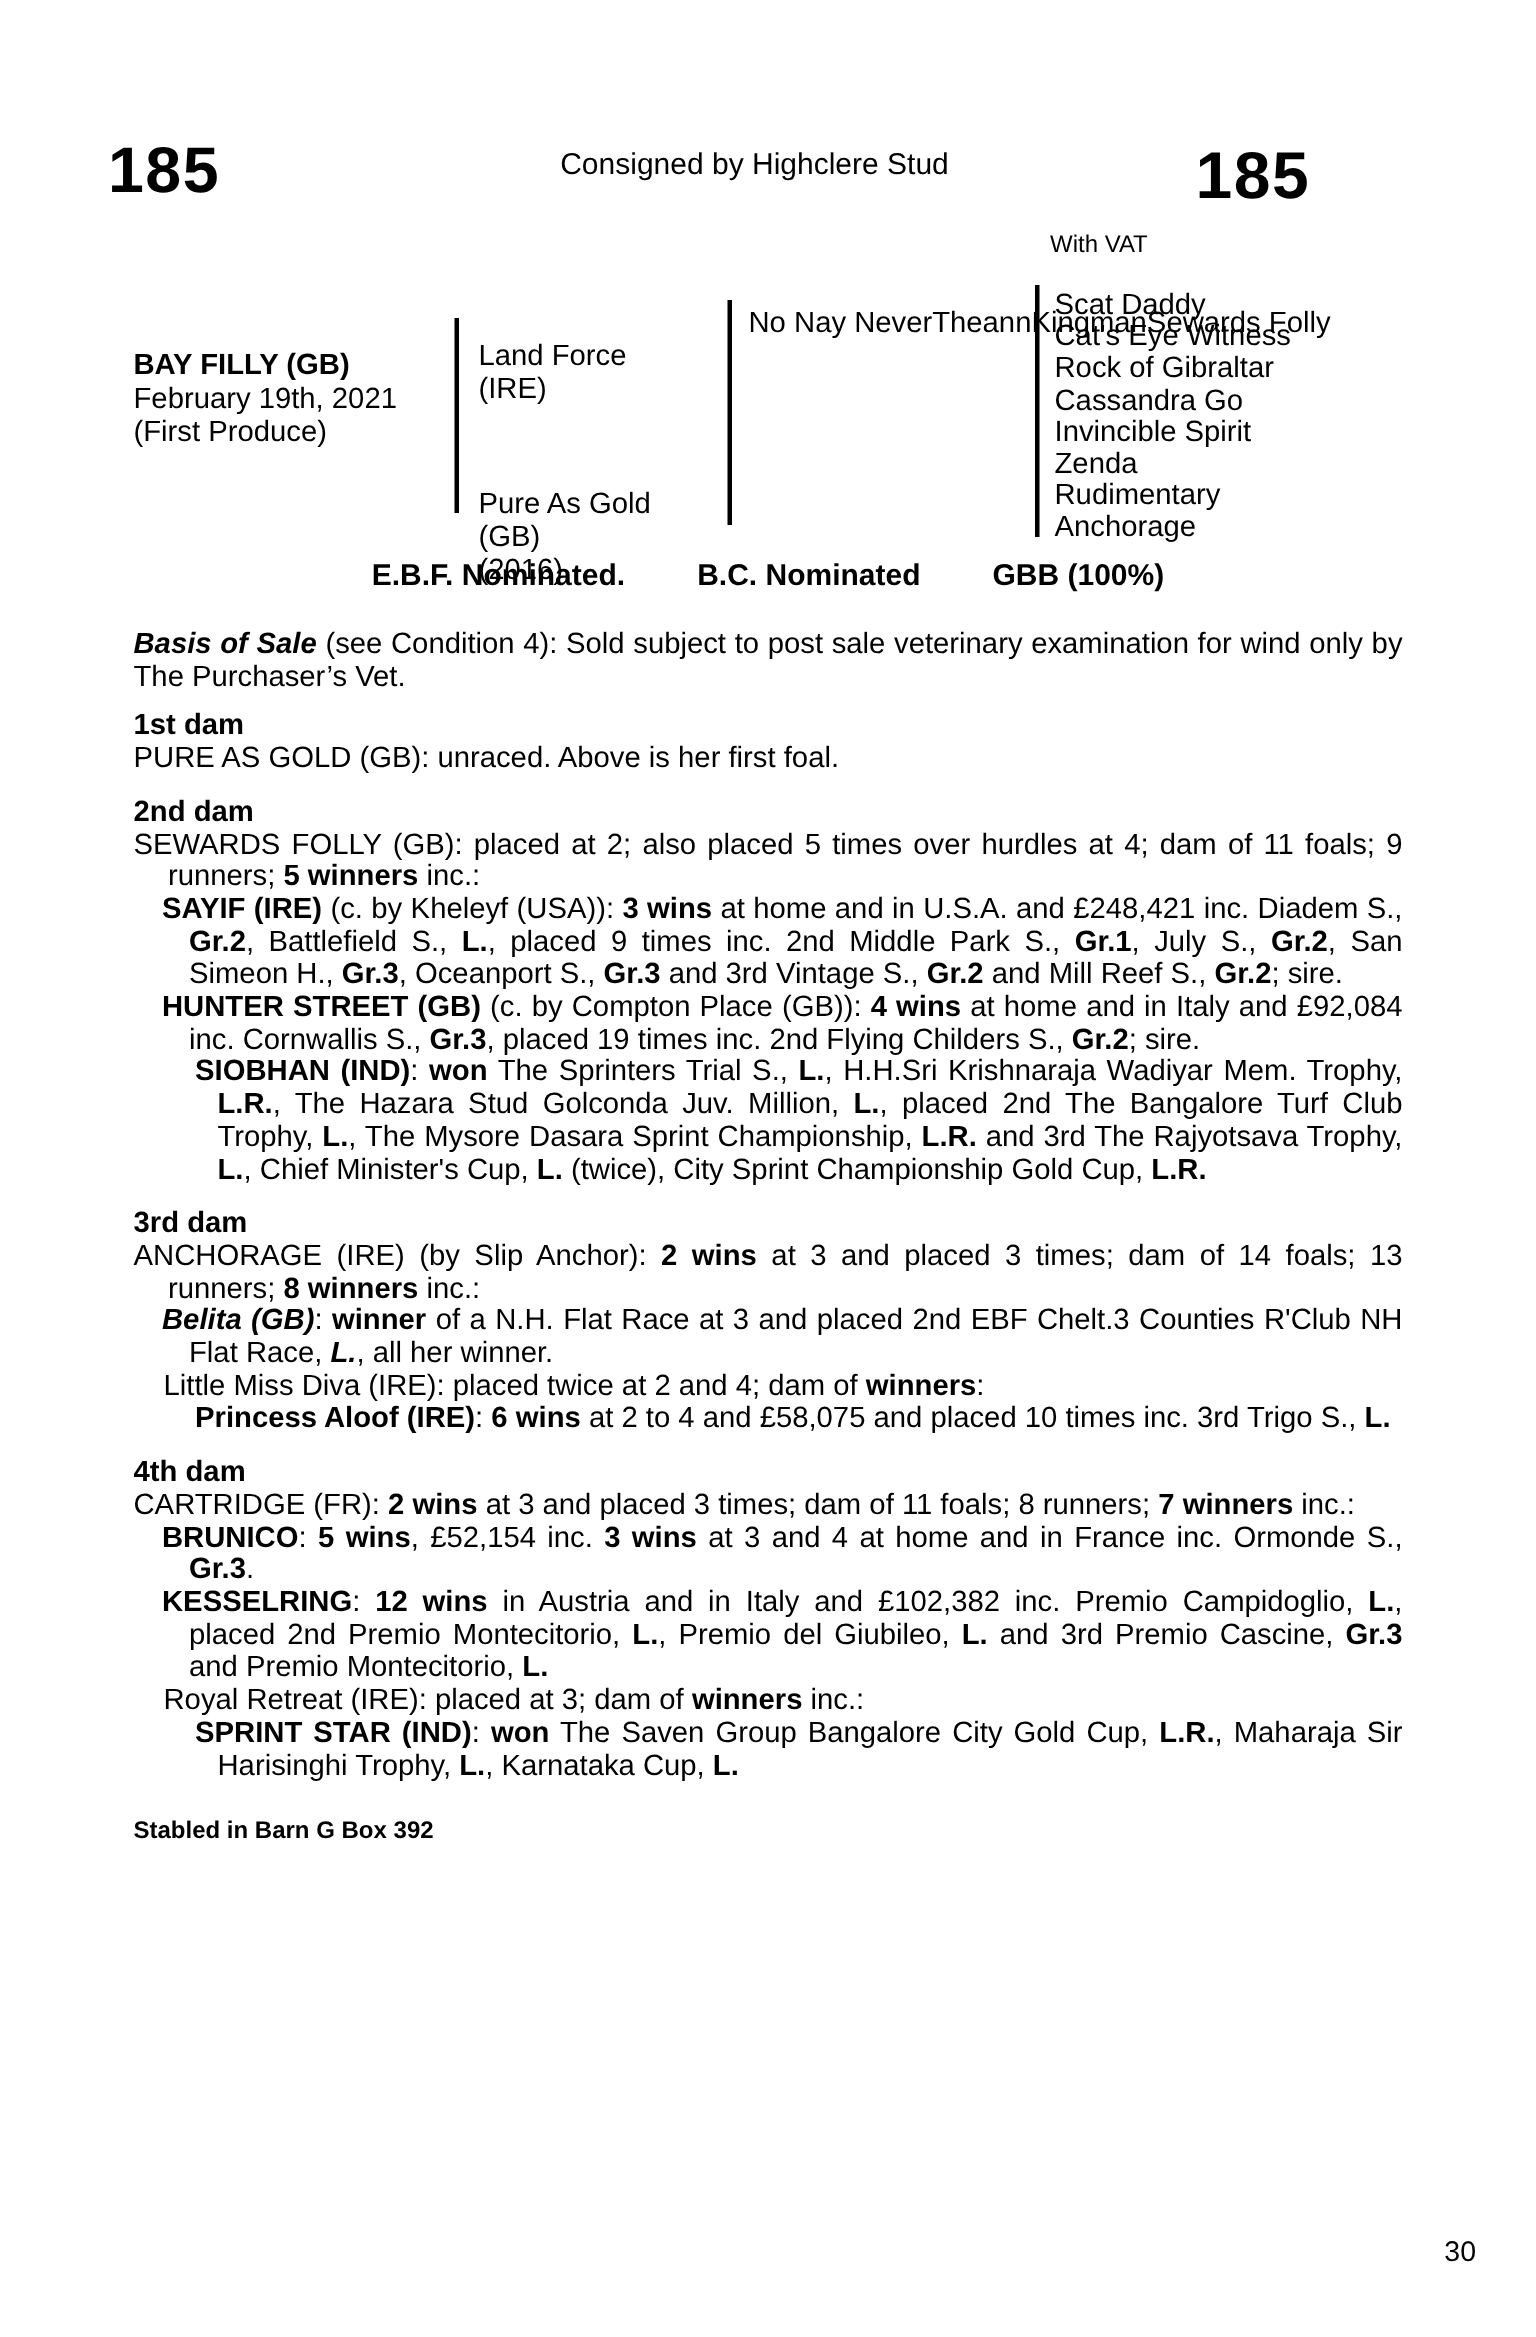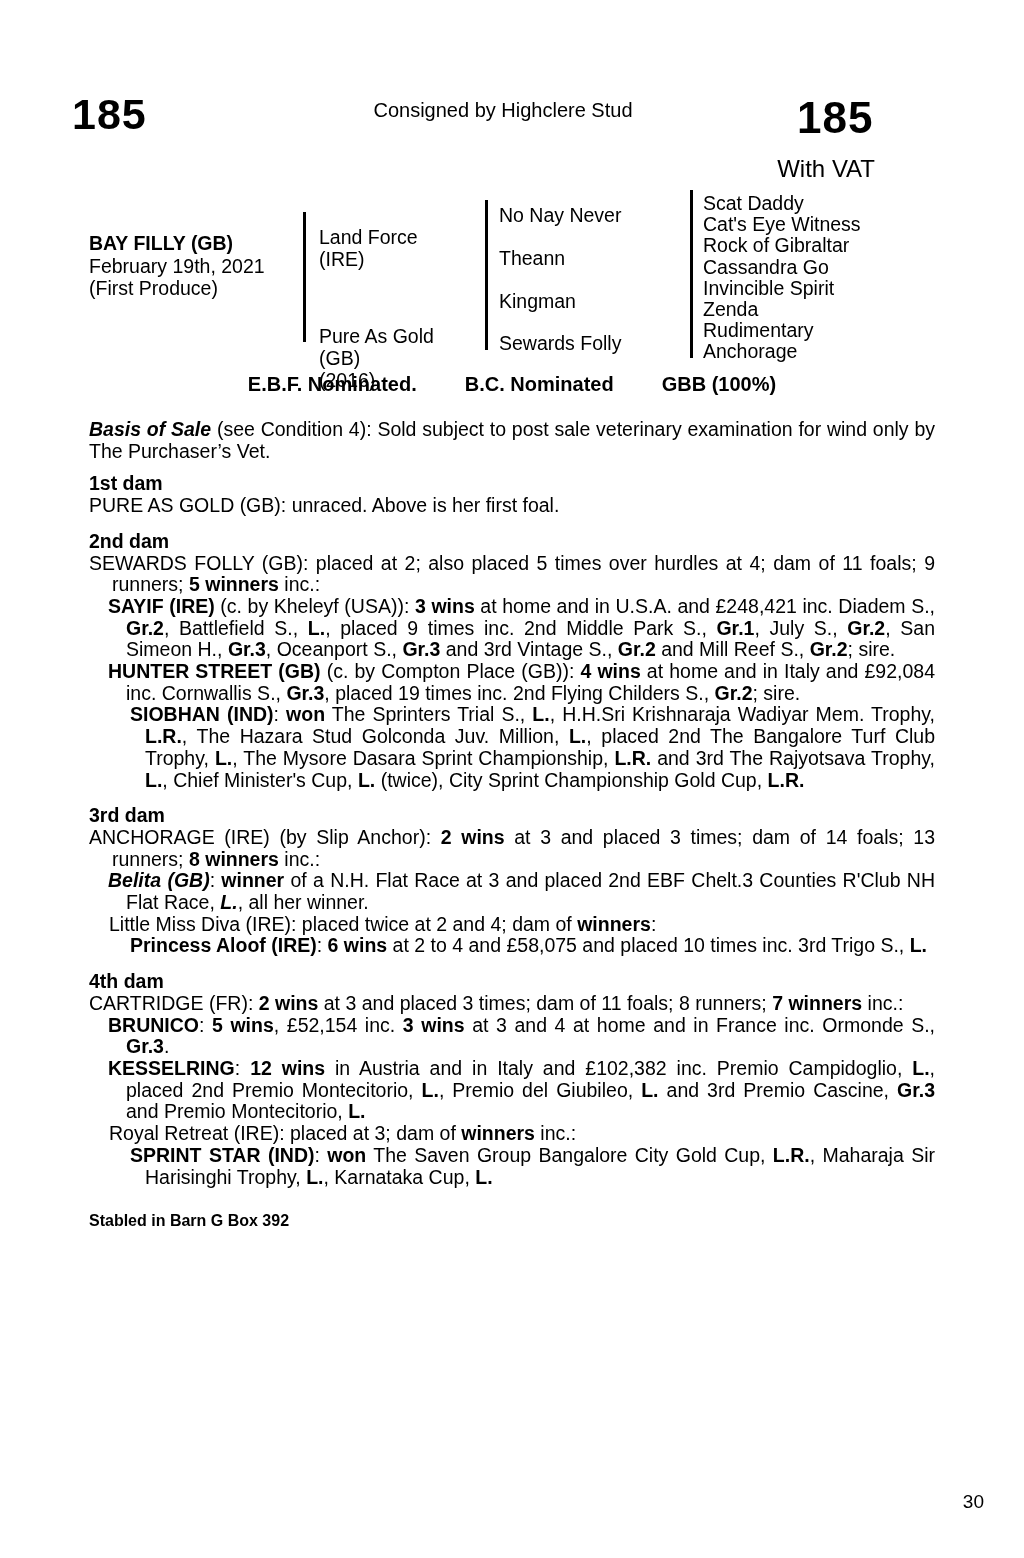--- a/index.html
+++ b/index.html
@@ -21,40 +21,40 @@
   .lot-right {
     position: absolute; left: 797px; top: 96px;
     font-size: 44px; font-weight: bold; letter-spacing: 1px; line-height: 1;
   }
   .consignor {
     position: absolute; left: 0; top: 99px; width: 970px;
     text-align: center; font-size: 20px; margin-left: 18px;
   }
   .vat-note {
     position: absolute; left: 700px; top: 155px; width: 175px;
-    text-align: right; font-size: 24px;
+    font-size: 16px;
   }
   
   .content {
     position: absolute; left: 89px; top: 0; width: 846px;
     font-size: 19.5px; line-height: 21.7px;
   }
   
   .pedigree { position: relative; margin-top: 188px; height: 170px; }
   .ped-bar { position: absolute; width: 3px; background: #000; }
   .bar1 { left: 214px; top: 24px; height: 130px; }
   .bar2 { left: 396px; top: 12px; height: 150px; }
   .bar3 { left: 601px; top: 2px;  height: 168px; }
   .ped-subject { position: absolute; left: 0; top: 44px; line-height: 22.5px; }
   .ped-subject-name { font-weight: bold; }
   .ped-gen1 { position: absolute; left: 230px; top: 16px; line-height: 22px; white-space: pre-line; }
   .ped-sire { margin-bottom: 33px; }
   .ped-gen2 {
     position: absolute; left: 410px; top: 17px; height: 150px;
-    display: flex; flex-direction: column; justify-content: space-between;
+    display: flex; flex-direction: row; justify-content: space-between;
   }
   .ped-gen3 { position: absolute; left: 614px; top: 5px; line-height: 21.2px; }
   
   .nominations {
     margin-top: 15px; display: flex; justify-content: center; gap: 48px;
     font-weight: bold; font-size: 20px; line-height: 22px;
   }
   
   .basis { margin-top: 24px; text-align: justify; }
   .section { margin-top: 14px; }

